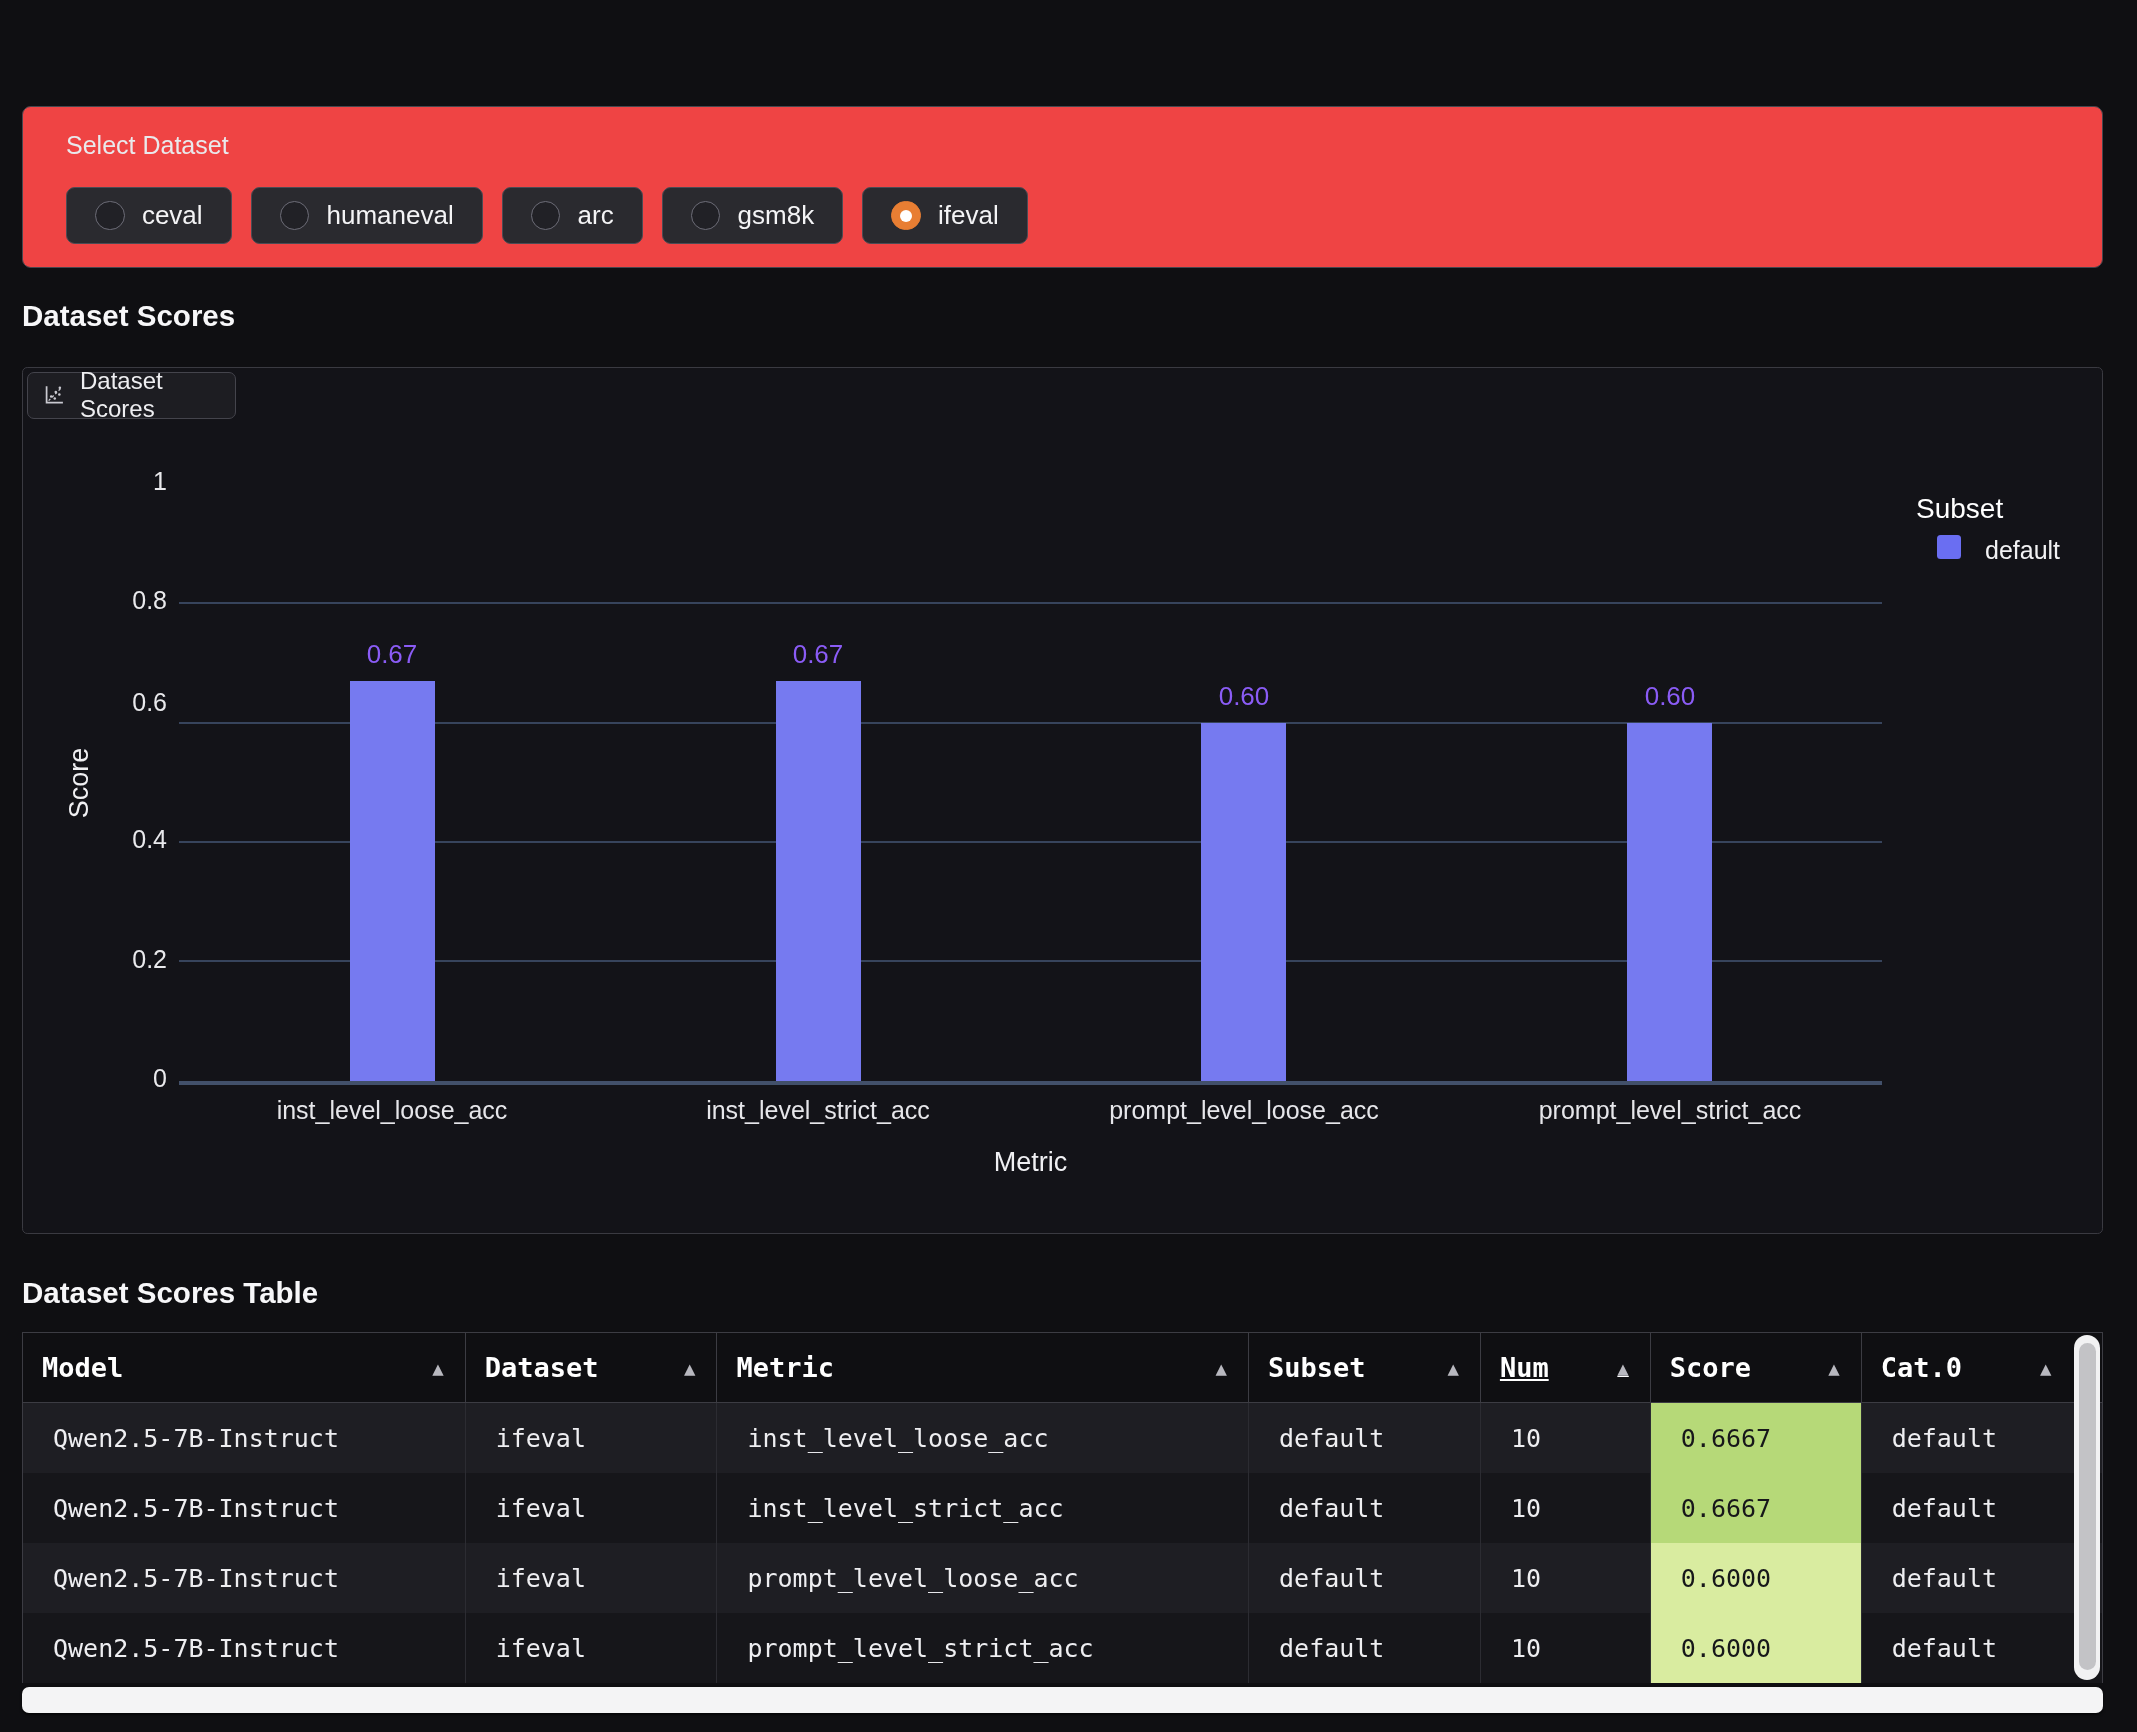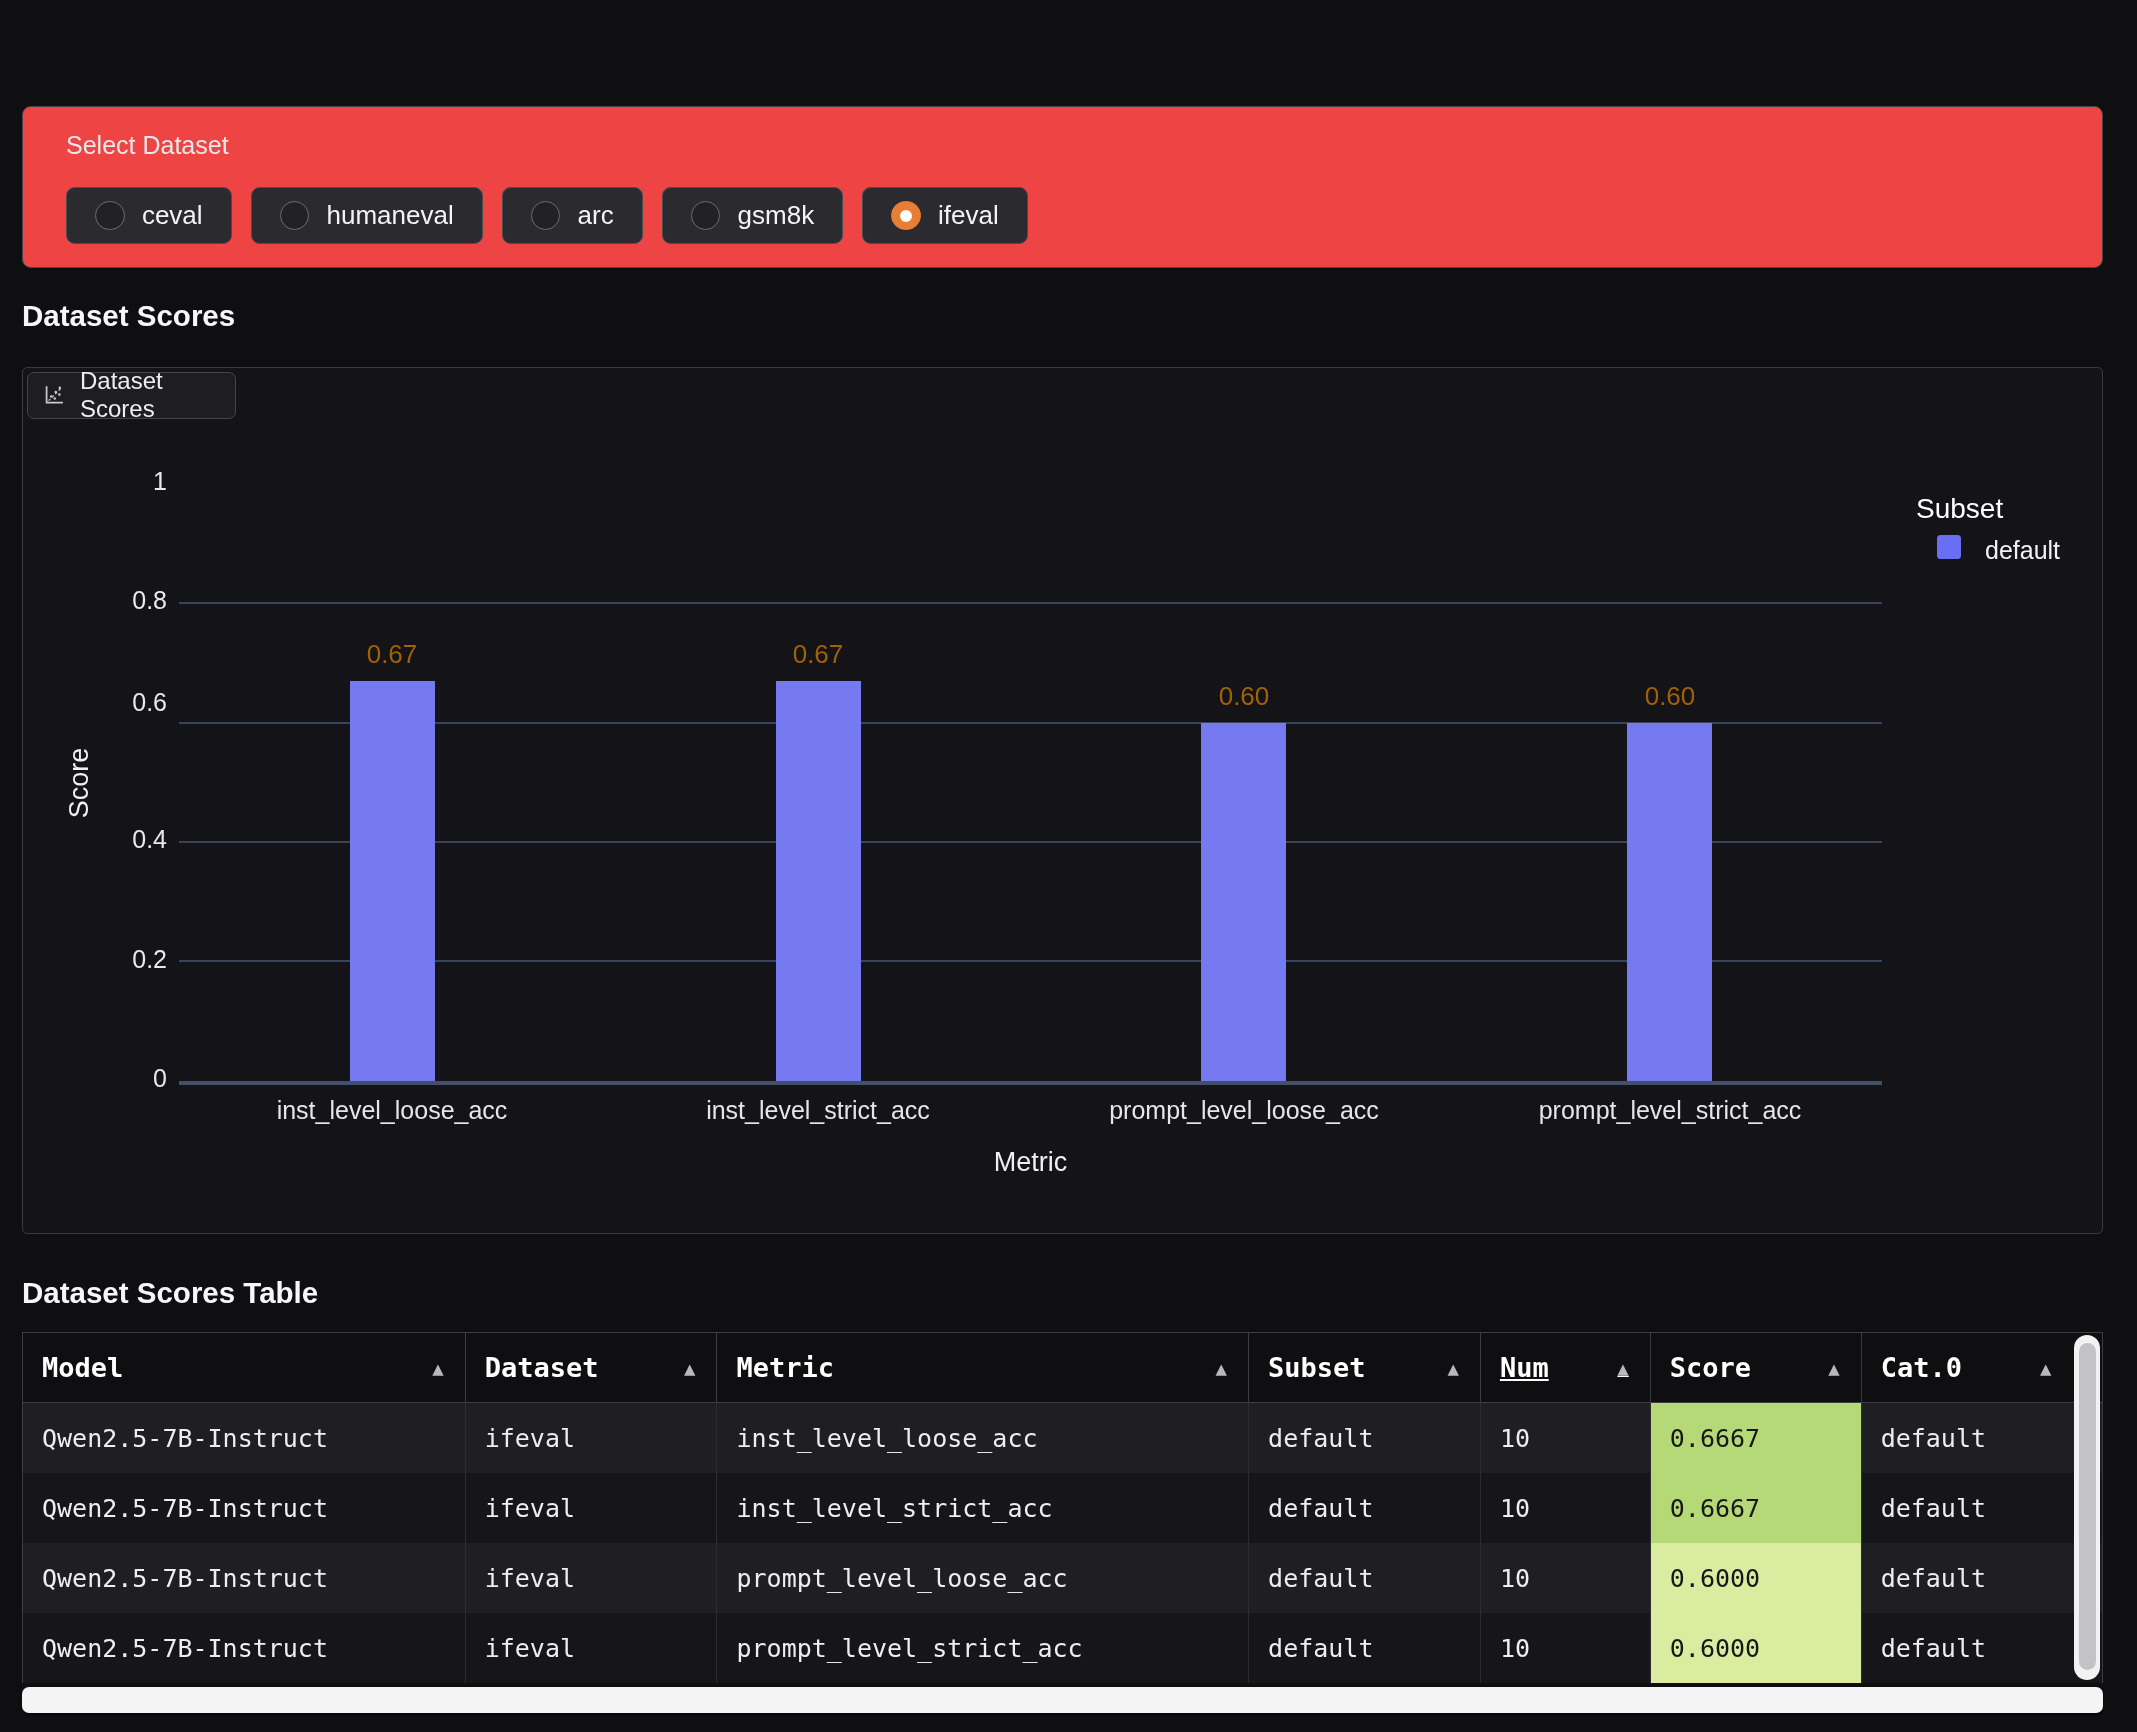--- a/index.html
+++ b/index.html
@@ -30,40 +30,40 @@
   
   .chart-panel{position:absolute;left:22px;top:367px;width:2081px;height:867px;background:#131318;
                border:0.9px solid #3a3a41;border-radius:5.2px;box-sizing:border-box;}
   .chart-tab{position:absolute;left:3.5px;top:3.5px;width:209px;height:47px;background:#1d1d22;border:0.9px solid #44444c;
              border-radius:7px;display:flex;align-items:center;gap:14px;padding-left:14px;box-sizing:border-box;
              font-size:24px;color:#eeeef1;cursor:pointer;}
   .gridline{position:absolute;height:1.7px;background:#37445c;}
   .axisline{position:absolute;height:3.5px;background:#42506a;}
   .ytick{position:absolute;left:0;width:144px;text-align:right;font-size:25px;color:#e9e9ec;}
   .bar{position:absolute;background:#767af0;}
-  .bar-label{position:absolute;text-align:center;font-size:26px;color:#a16207;}
+  .bar-label{position:absolute;text-align:center;font-size:26px;color:#8b5cf6;}
   .xcat{position:absolute;text-align:center;font-size:25px;color:#e6e6ea;}
   .xaxis-name{position:absolute;text-align:center;font-size:27px;color:#f0f0f3;}
   .yaxis-name{position:absolute;font-size:27px;color:#f0f0f3;transform:translate(-50%,-50%) rotate(-90deg);white-space:nowrap;}
   .legend-title{position:absolute;font-size:28px;color:#ffffff;}
   .legend-swatch{position:absolute;width:23.5px;height:23.5px;border-radius:3.5px;}
   .legend-label{position:absolute;font-size:25px;color:#f2f2f4;}
 
   
   .table{position:absolute;left:22px;top:1332px;width:2081px;height:351px;border:0.9px solid #3c3c43;
          box-sizing:border-box;background:#16161a;font-family:"DejaVu Sans Mono",monospace;}
   .thead{display:flex;height:70px;background:#0f0f12;border-bottom:1.7px solid #3c3c43;box-sizing:border-box;}
   .th{display:flex;align-items:center;justify-content:space-between;padding:0 21px 0 19px;font-size:27px;font-weight:700;
       color:#ffffff;box-sizing:border-box;border-left:0.9px solid #3c3c43;cursor:pointer;}
   .th:first-child{border-left:none;}
   .sort{font-size:19px;color:#b8b8bf;}
   .tr{display:flex;height:70px;box-sizing:border-box;}
   .tr.odd{background:#1e1e23;}
   .tr.even{background:#16161a;}
-  .td{display:flex;align-items:center;padding-left:19px;font-size:25px;color:#eeeef1;box-sizing:border-box;
+  .td{display:flex;align-items:center;padding-left:30px;font-size:25px;color:#eeeef1;box-sizing:border-box;
       border-left:0.9px solid #2c2c32;overflow:hidden;white-space:nowrap;}
   .td:first-child{border-left:none;}
   .td.score{color:#17171a;}
   .spacer{flex:none;}
   .vscroll{position:absolute;right:1.7px;top:1.7px;bottom:1.7px;width:26px;background:#f2f2f3;border-radius:13px;}
   .vthumb{position:absolute;left:4.3px;right:4.3px;top:8.7px;bottom:10.4px;background:#c3c3c6;border-radius:8.7px;}
   .hscroll{position:absolute;left:22px;top:1687px;width:2081px;height:26px;background:#f4f4f5;border-radius:7px;
            box-shadow:0 1.7px 2.6px rgba(0,0,0,0.6);}
 </style>
 </head>

